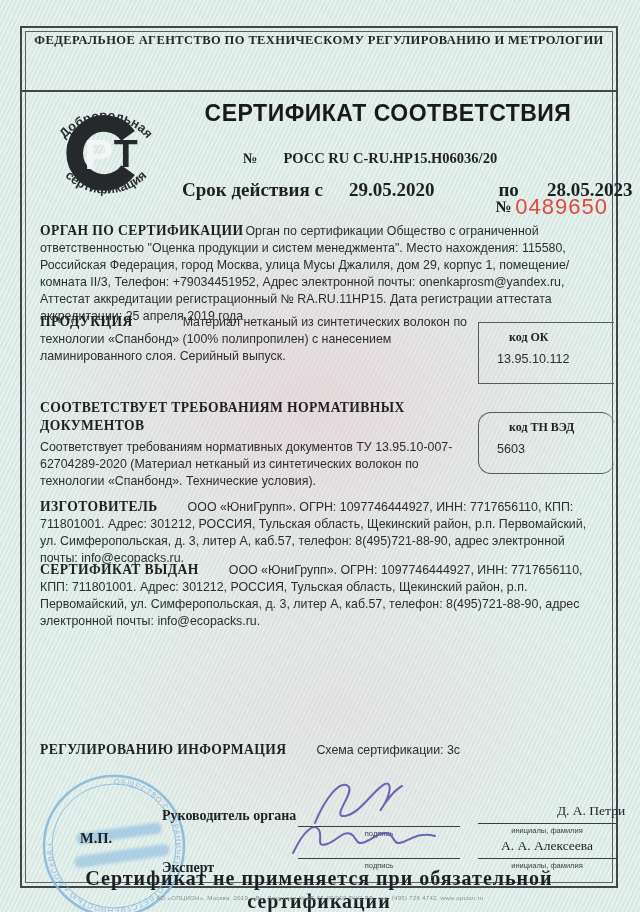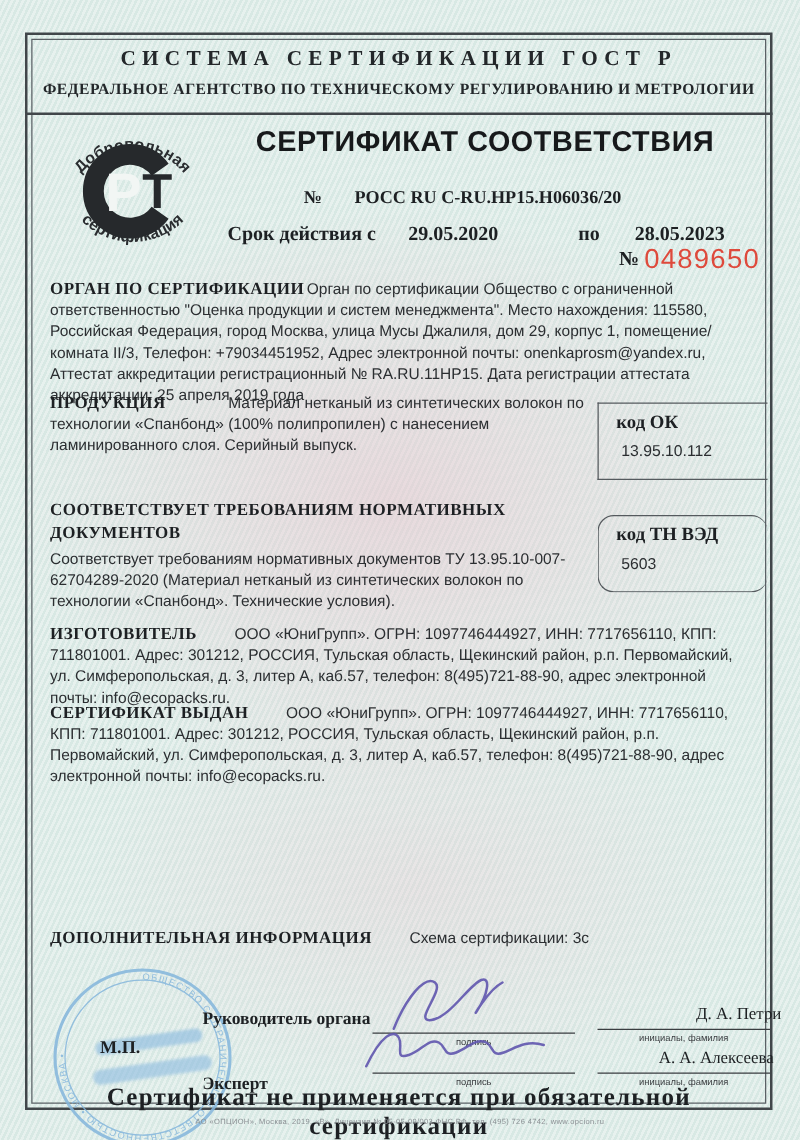--- a/index.html
+++ b/index.html
@@ -44,21 +44,21 @@
     position:absolute;left:172px;top:100px;width:432px;
     text-align:center;font-weight:bold;font-size:23px;letter-spacing:0.5px;color:#17191b;
   }
   .num-row{
     position:absolute;left:243px;top:150px;
     font-family:"Liberation Serif", serif;font-weight:bold;font-size:14.5px;color:#1d2023;
   }
   .num-row .no{margin-right:26px;}
   .validity{
     position:absolute;left:182px;top:179px;
-    font-family:"Liberation Serif", serif;font-weight:bold;font-size:16px;color:#1d2023;
+    font-family:"Liberation Serif", serif;font-weight:bold;font-size:19px;color:#1d2023;
   }
   .validity .d1{margin-left:26px;}
   .validity .po{margin-left:64px;font-weight:bold;}
   .validity .d2{margin-left:28px;}
   .blank-num{
     position:absolute;right:32px;top:194px;
     font-family:"Liberation Serif", serif;font-weight:bold;font-size:16px;color:#1d2023;
   }
   .blank-num .digits{
     font-family:"Liberation Sans", sans-serif;font-weight:normal;
@@ -69,21 +69,21 @@
     font-family:"Liberation Serif", serif;font-weight:bold;
     font-size:13.6px;letter-spacing:0.4px;color:#1d2023;
   }
   .gap14{margin-right:2px;} .gap50{margin-right:50px;} .gap18{margin-right:18px;} .gap30{margin-right:30px;}
   .blocklabel{display:block;margin-bottom:3px;}
   .codebox{
     position:absolute;left:478px;width:136px;box-sizing:border-box;
     border-top:1px solid #555a5e;border-left:1px solid #555a5e;border-bottom:1px solid #555a5e;
     padding:7px 6px 6px 14px;
   }
-  .codebox .cb-label{font-family:"Liberation Serif", serif;font-weight:bold;font-size:15px;color:#1d2023;}
+  .codebox .cb-label{font-family:"Liberation Serif", serif;font-weight:bold;font-size:12px;color:#1d2023;margin-left:16px;}
   .codebox .cb-value{margin-top:7px;font-size:12.6px;color:#2b2e31;padding-left:4px;}
   .stamp{position:absolute;left:24px;top:770px;width:180px;height:142px;opacity:0.85;}
   .mp{
     position:absolute;left:80px;top:830px;
     font-family:"Liberation Serif", serif;font-weight:bold;font-size:14.5px;color:#1d2023;
   }
   .sig-label{
     position:absolute;left:162px;
     font-family:"Liberation Serif", serif;font-weight:bold;font-size:14px;color:#1d2023;
   }
@@ -107,21 +107,20 @@
 </head>
 <body>
 
 <div class="page">
 
   <div class="frame">
     <div class="frame-inner"></div>
   </div>
 
   <div class="hdrbox">
-    <div class="hdr1">СИСТЕМА СЕРТИФИКАЦИИ ГОСТ Р</div>
     <div class="hdr2">ФЕДЕРАЛЬНОЕ АГЕНТСТВО ПО ТЕХНИЧЕСКОМУ РЕГУЛИРОВАНИЮ И МЕТРОЛОГИИ</div>
   </div>
 
   <svg class="rst-logo" viewBox="0 0 130 118">
     <defs>
       <path id="arcTop" d="M 16,58 A 52,48 0 0 1 114,58" fill="none"></path>
       <path id="arcBot" d="M 12,66 A 56,52 0 0 0 118,66" fill="none"></path>
     </defs>
     <text font-family="Liberation Sans, sans-serif" font-size="13" font-weight="bold" fill="#2a2d30">
       <textPath href="#arcTop" startOffset="50%" text-anchor="middle">Добровольная</textPath>
@@ -172,21 +171,21 @@
   <div class="sec" style="top:498px;width:566px;">
     <span class="sec-label gap30">ИЗГОТОВИТЕЛЬ</span><span>ООО «ЮниГрупп». ОГРН: 1097746444927, ИНН: 7717656110, КПП: 711801001. Адрес: 301212, РОССИЯ, Тульская область, Щекинский район, р.п. Первомайский, ул. Симферопольская, д. 3, литер А, каб.57, телефон: 8(495)721-88-90, адрес электронной почты: info@ecopacks.ru.</span>
   </div>
 
   <div class="sec" style="top:561px;width:566px;">
     <span class="sec-label gap30">СЕРТИФИКАТ ВЫДАН</span><span>ООО «ЮниГрупп». ОГРН: 1097746444927, ИНН: 7717656110, КПП: 711801001. Адрес: 301212, РОССИЯ, Тульская область, Щекинский район, р.п. Первомайский, ул. Симферопольская, д. 3, литер А, каб.57, телефон: 8(495)721-88-90, адрес электронной почты: info@ecopacks.ru.</span>
   </div>
 
 
   <div class="sec" style="top:741px;width:566px;">
-    <span class="sec-label gap30">ДОПОЛНИТЕЛЬНАЯ ИНФОРМАЦИЯ</span><span>Схема сертификации: 3с</span>
+    <span class="sec-label gap30">РЕГУЛИРОВАНИЮ ИНФОРМАЦИЯ</span><span>Схема сертификации: 3с</span>
   </div>
 
   <svg class="stamp" viewBox="0 0 180 142">
     <defs>
       <path id="stampRing" d="M 90,14 A 62,62 0 1 1 89.9,14" fill="none"></path>
       <filter id="blurST">
           <feGaussianBlur stdDeviation="1.4"></feGaussianBlur>
         </filter>
     </defs>
     <circle cx="90" cy="76" r="70" fill="none" stroke="#84b6dc" stroke-width="2.5"></circle>
@@ -205,21 +204,21 @@
   <div class="sig-label" style="top:808px;">Руководитель органа</div>
   <div class="sig-line" style="left:298px;top:808px;width:162px;height:18px;"></div>
   <div class="sig-caption" style="left:298px;top:829px;width:162px;">подпись</div>
   <div class="sig-name" style="left:482px;top:803px;width:130px;padding-left:44px;">Д. А. Петри</div>
   <div class="sig-line" style="left:478px;top:805px;width:138px;height:18px;"></div>
   <div class="sig-caption" style="left:478px;top:826px;width:138px;">инициалы, фамилия</div>
 
   <div class="sig-label" style="top:848px;margin-top:12px;">Эксперт</div>
   <div class="sig-line" style="left:298px;top:840px;width:162px;height:18px;"></div>
   <div class="sig-caption" style="left:298px;top:861px;width:162px;">подпись</div>
-  <div class="sig-name" style="left:482px;top:838px;width:130px;padding-left:26px;">А. А. Алексеева</div>
+  <div class="sig-name" style="left:482px;top:838px;width:130px;">А. А. Алексеева</div>
   <div class="sig-line" style="left:478px;top:840px;width:138px;height:18px;"></div>
   <div class="sig-caption" style="left:478px;top:861px;width:138px;">инициалы, фамилия</div>
 
   <svg class="sig-ink" style="left:290px;top:778px;width:175px;height:55px;" viewBox="0 0 175 55">
     <path d="M25,45 C35,20 50,2 58,8 C66,14 40,40 55,38 C70,36 85,10 95,6 C103,3 100,18 92,30 C86,40 100,14 112,8" fill="none" stroke="#5f55ae" stroke-width="2" stroke-linecap="round" opacity="0.9"></path>
   </svg>
   <svg class="sig-ink" style="left:285px;top:818px;width:185px;height:45px;" viewBox="0 0 185 45">
     <path d="M8,35 C20,10 30,5 34,12 C38,19 30,30 42,26 C52,23 58,12 66,16 C72,19 70,28 80,24 C90,20 96,12 104,16 C110,19 108,28 118,24 C128,20 136,14 150,18" fill="none" stroke="#5f55ae" stroke-width="2" stroke-linecap="round" opacity="0.9"></path>
   </svg>
 

